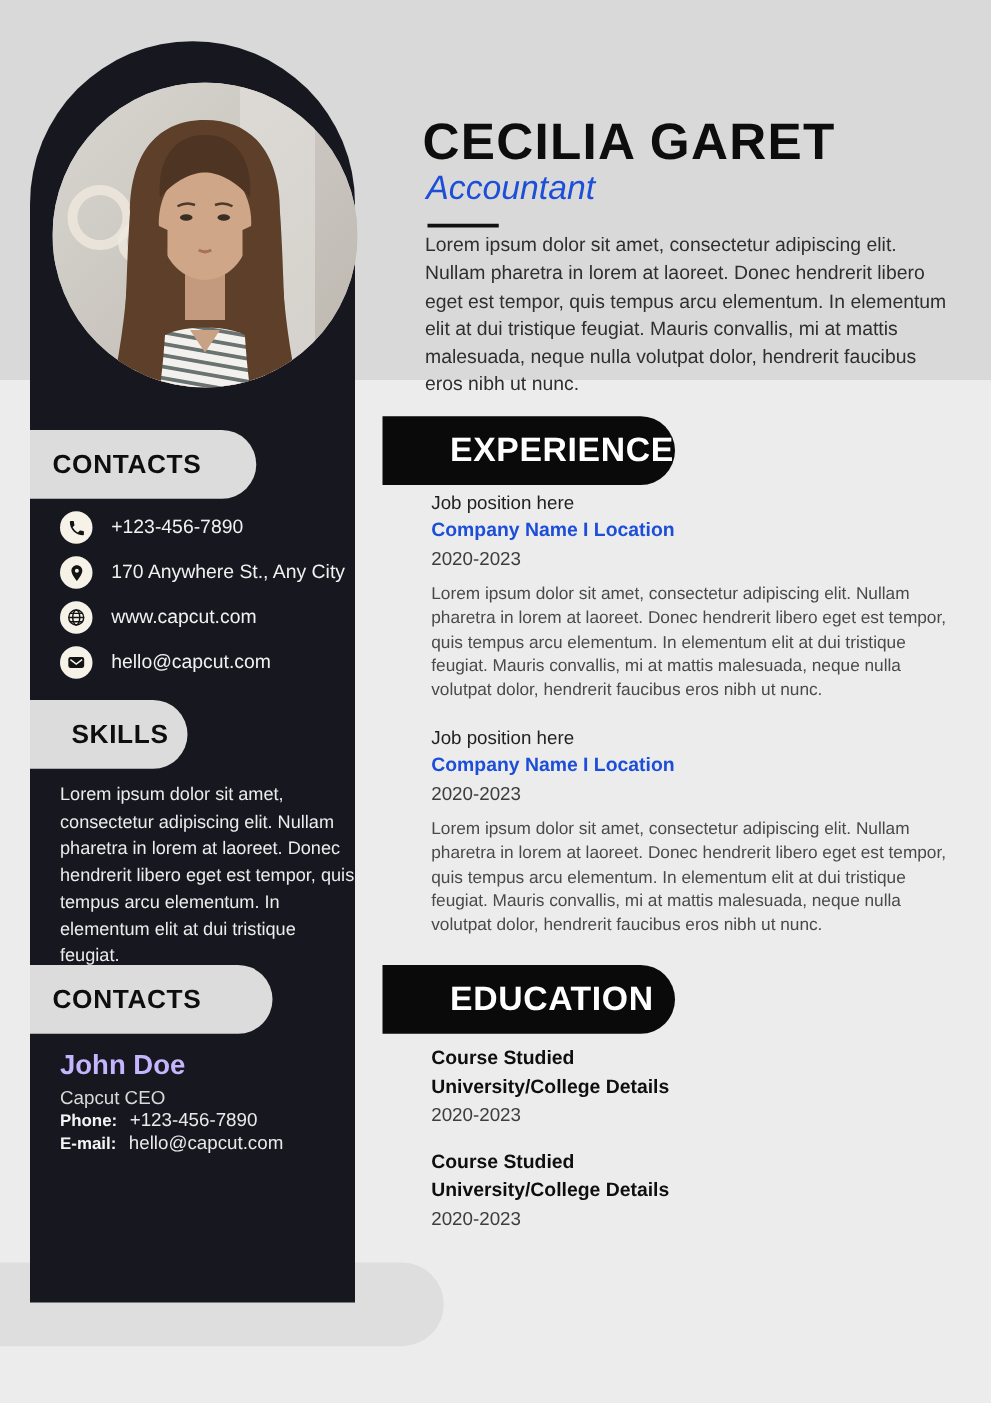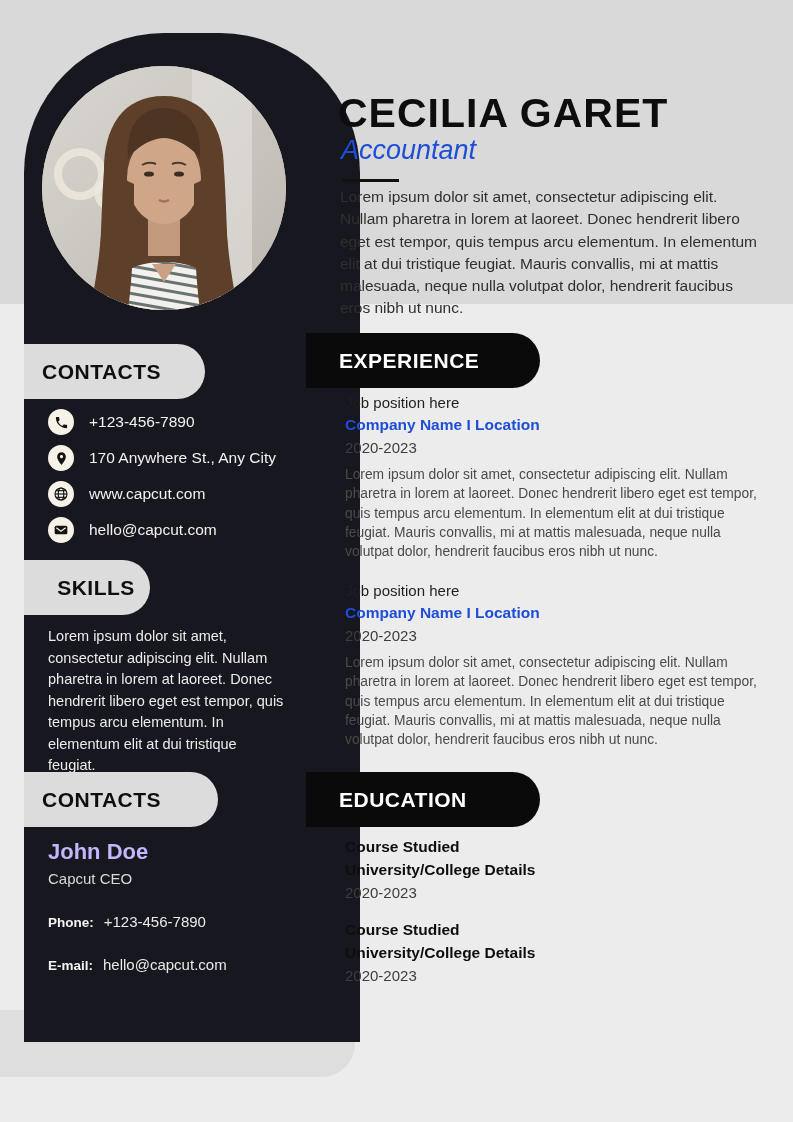--- a/index.html
+++ b/index.html
@@ -6,21 +6,21 @@
   body{
     width:793px;height:1122px;position:relative;overflow:hidden;
     background:#ececec;
     font-family:"Liberation Sans", sans-serif;
     -webkit-font-smoothing:antialiased;
   }
   .top-band{position:absolute;left:0;top:0;width:793px;height:304px;background:#d9d9d9;}
   .bottom-pill{position:absolute;left:-45px;top:1010px;width:400px;height:67px;background:#dedede;border-radius:45px;}
 
   
-  .sidebar{position:absolute;left:24px;top:33px;width:336px;height:1009px;
+  .sidebar{position:absolute;left:24px;top:33px;width:260px;height:1009px;
     background:#17171f;border-radius:140px 140px 0 0;z-index:2;}
   .photo-wrap{position:absolute;left:18px;top:33px;width:244px;height:244px;border-radius:50%;
     overflow:hidden;background:#cdc9c3;}
   .photo-wrap svg{display:block;}
 
   .side-pill{position:absolute;left:0;height:55px;background:#dcdcdc;border-radius:0 28px 28px 0;
     display:flex;align-items:center;padding-left:18px;box-sizing:border-box;
     color:#0e0e0e;font-weight:800;font-size:21px;letter-spacing:.5px;}
   .pill-contacts{top:311px;width:181px;}
   .pill-skills{top:527px;width:126px;justify-content:center;}
@@ -31,36 +31,36 @@
   .ic{width:26px;height:26px;border-radius:50%;background:#f6f2e8;
     display:flex;align-items:center;justify-content:center;flex:0 0 26px;}
   .contact-text{color:#f1f1f1;font-size:15.5px;white-space:nowrap;}
 
   .skills-text{position:absolute;left:24px;top:593px;width:240px;
     color:#ececec;font-size:14.5px;line-height:21.5px;}
 
   .ref{position:absolute;left:24px;top:806px;width:250px;}
   .ref-name{font-size:22px;font-weight:800;color:#c4b5fd;}
   .ref-role{font-size:15px;color:#d9d9d9;margin-top:5px;}
-  .ref-row{display:flex;gap:10px;margin-top:26px;align-items:baseline;}
+  .ref-row{display:flex;gap:10px;margin-top:1px;align-items:baseline;}
   .ref-label{font-weight:800;font-size:13.5px;color:#f4f4f4;}
   .ref-val{font-size:15px;color:#e9e9e9;}
 
   
   .name{position:absolute;left:338px;top:90px;font-size:41px;font-weight:800;
     color:#0d0d0d;letter-spacing:1px;z-index:3;}
   .job-title{position:absolute;left:341px;top:135px;font-size:27px;font-style:italic;
     font-weight:500;color:#1d4ed8;z-index:3;}
   .title-rule{position:absolute;left:342px;top:179px;width:57px;height:3px;background:#111;z-index:3;}
   .summary{position:absolute;left:340px;top:186px;width:420px;font-size:15.5px;
     line-height:22.3px;color:#2f2f2f;z-index:3;}
 
   .sec-pill{position:absolute;left:306px;width:234px;height:55px;background:#0a0a0a;
-    border-radius:0 28px 28px 0;display:flex;align-items:center;padding-left:33px;
-    box-sizing:border-box;color:#ffffff;font-weight:800;font-size:21px;letter-spacing:.5px;z-index:3;}
+    border-radius:0 28px 28px 0;display:flex;align-items:center;padding-left:54px;
+    box-sizing:border-box;color:#ffffff;font-weight:800;font-size:27px;letter-spacing:.5px;z-index:3;}
   .pill-experience{top:333px;}
   .pill-education{top:772px;}
 
   .exp-entry{position:absolute;left:345px;width:414px;z-index:3;}
   .exp-1{top:394px;}
   .exp-2{top:582px;}
   .job-pos{font-size:15px;color:#1f1f1f;}
   .job-co{font-size:15.5px;font-weight:700;color:#1d4ed8;margin-top:5px;}
   .job-dates{font-size:15px;color:#3d3d3d;margin-top:5px;}
   .job-body{font-size:13.8px;line-height:19.3px;color:#4a4a4a;margin-top:9px;}

